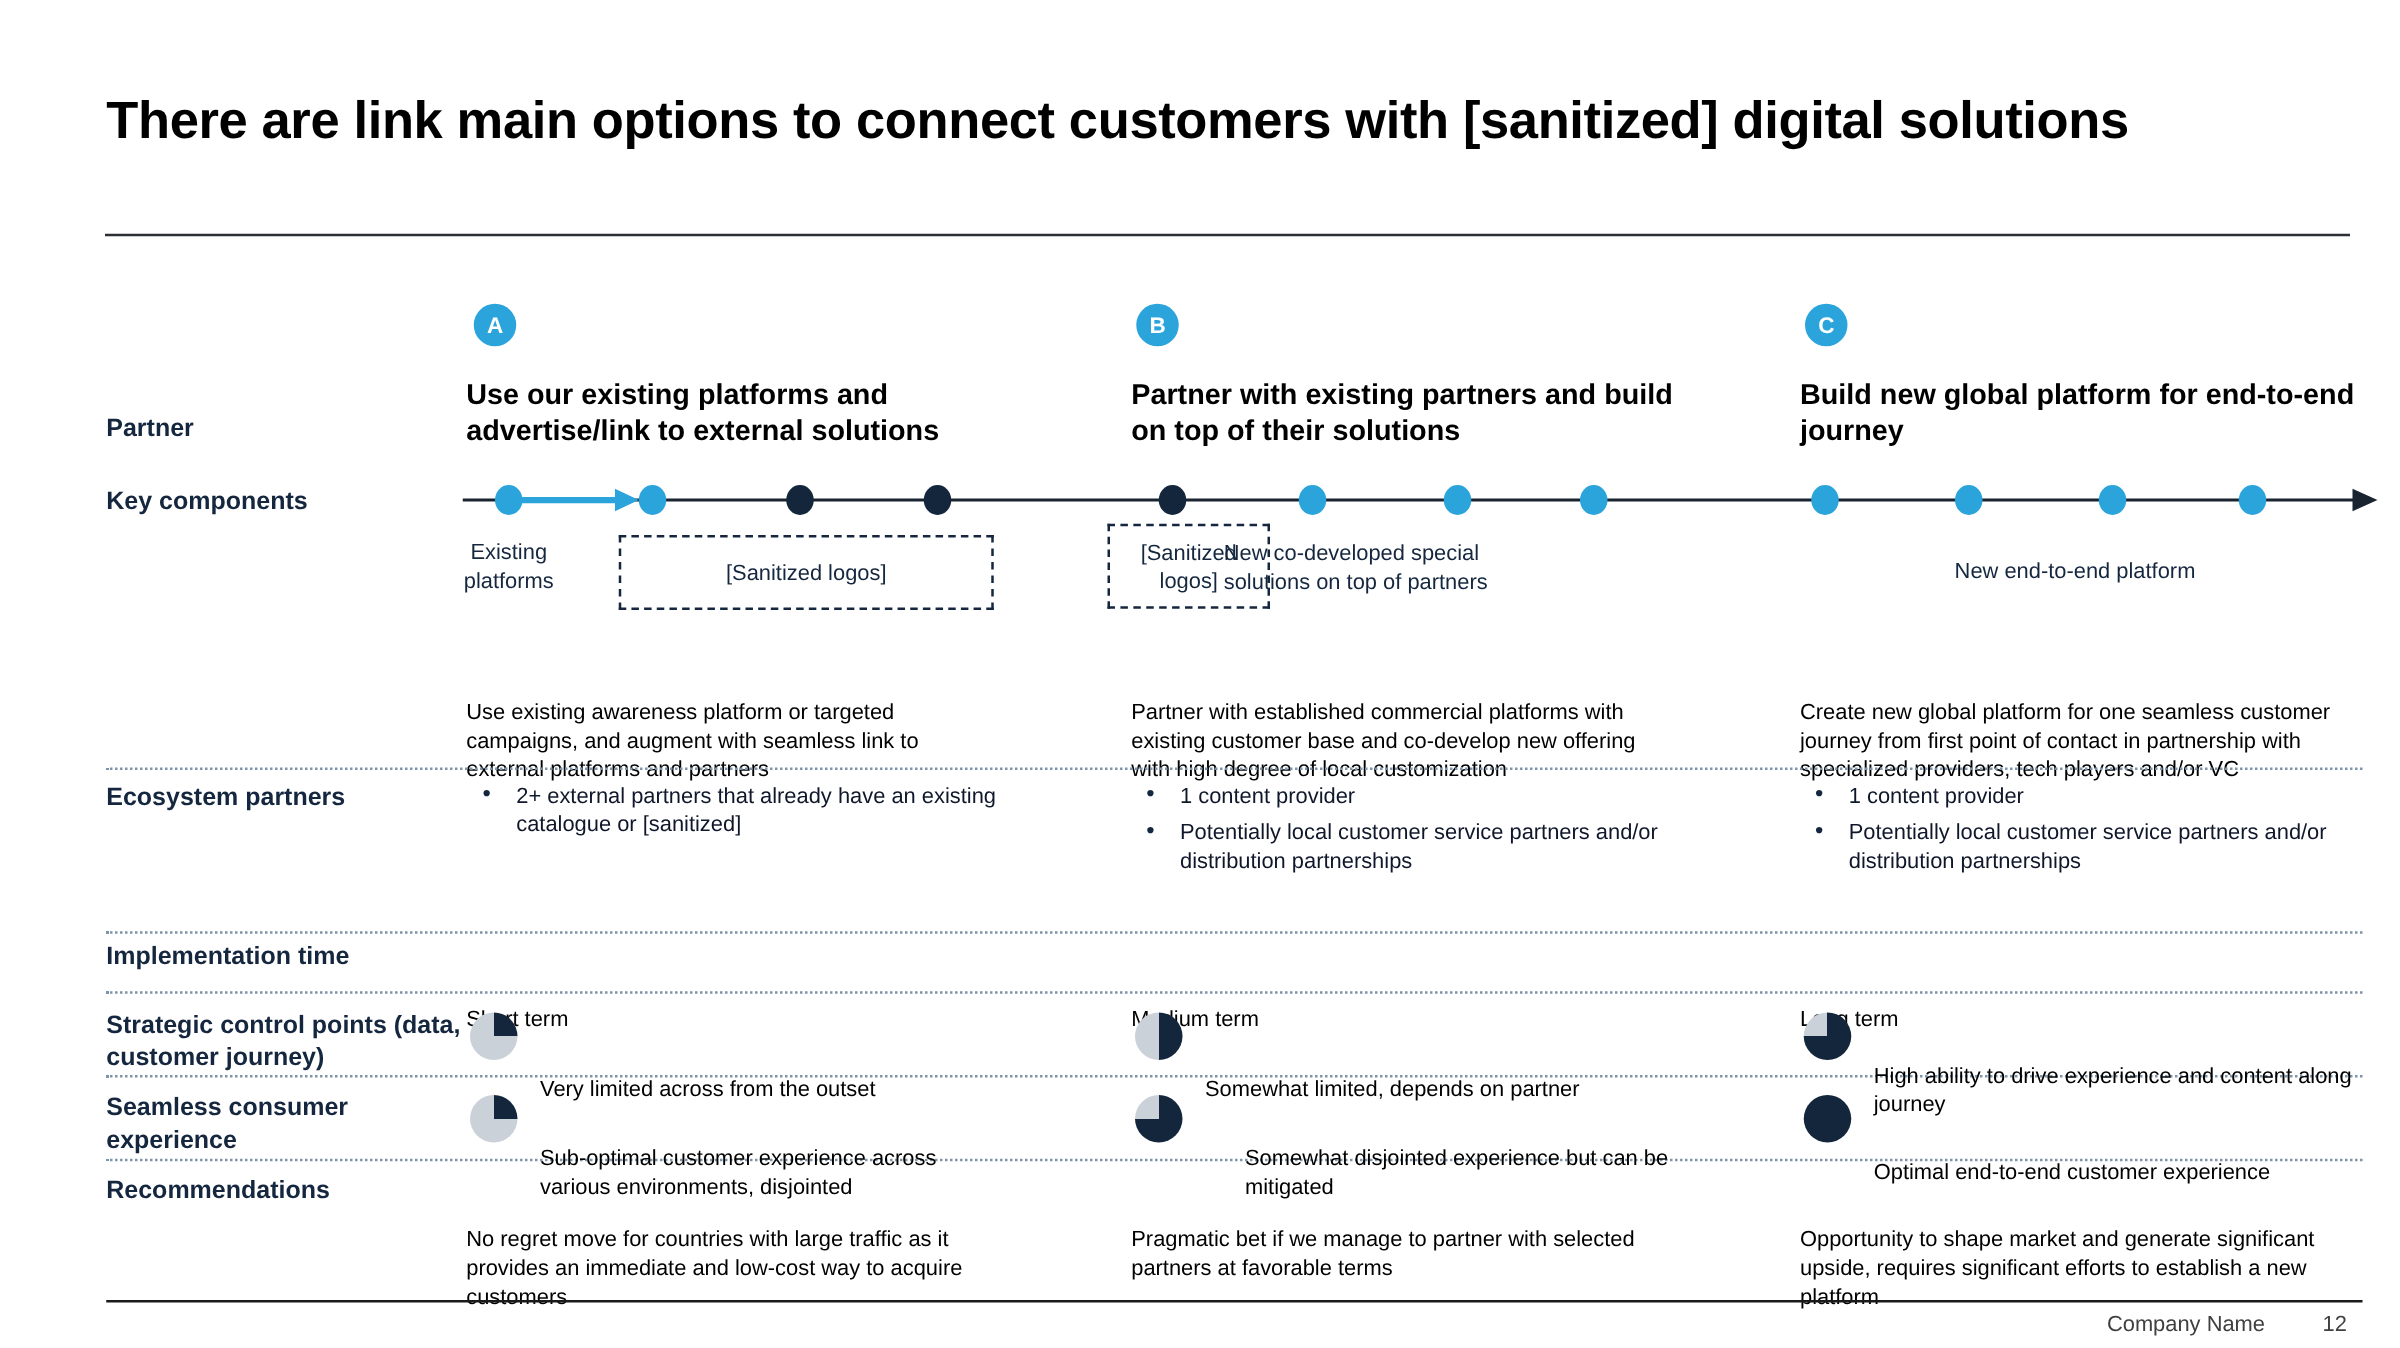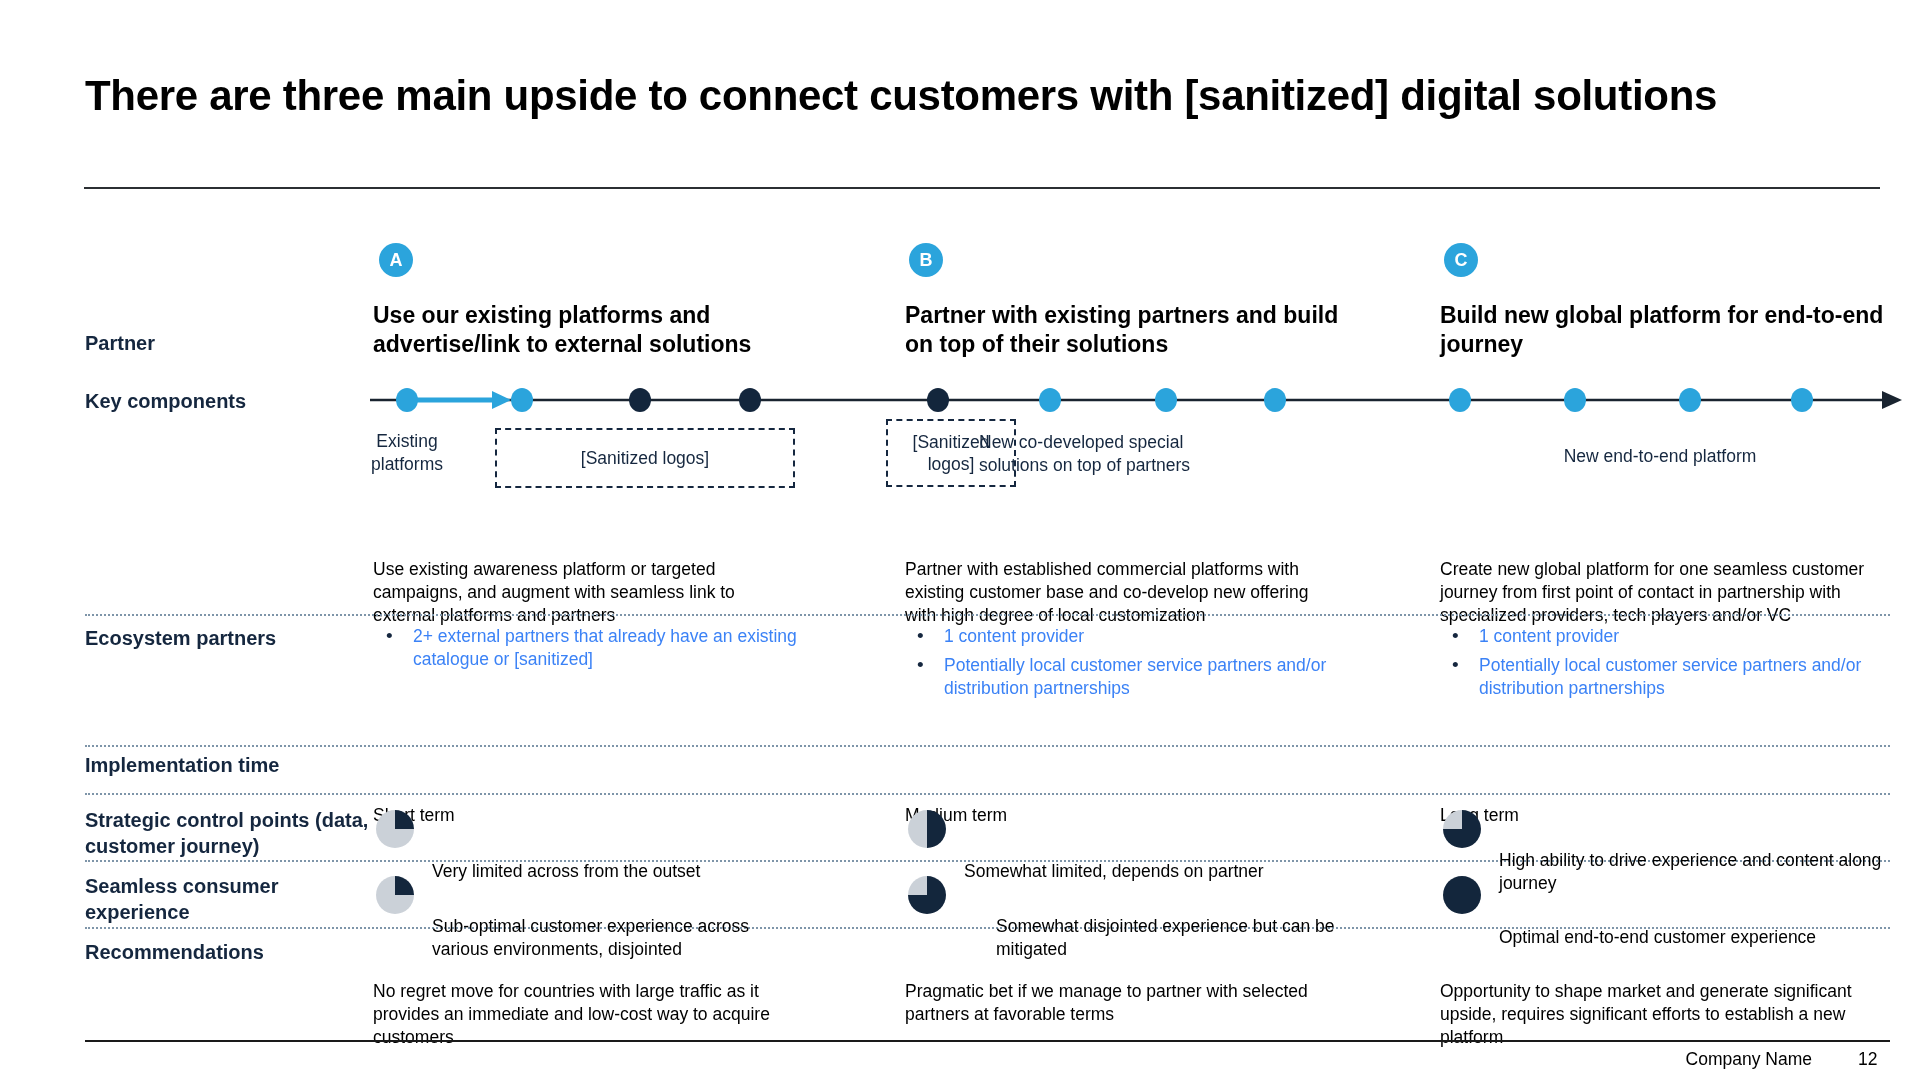--- a/index.html
+++ b/index.html
@@ -14,35 +14,35 @@
        font-size:18px;font-weight:bold;display:flex;align-items:center;justify-content:center;}
   .opt-title{font-size:23px;font-weight:bold;line-height:29px;color:#000;}
   .body-txt{font-size:17.5px;line-height:23px;color:#000;margin-top:39px;}
   .navy-txt{font-size:17.5px;line-height:23px;color:#15273F;}
   .center{text-align:center;}
   .dashed-box{border:2px dashed #15273F;display:flex;align-items:center;justify-content:center;
        font-size:17.5px;line-height:22px;color:#15273F;text-align:center;}
   .sep{left:85px;width:1805px;height:0;border-top:2px dotted #7E95A9;}
   ul.bullets{list-style:none;margin:0;padding:0;}
   ul.bullets li{position:relative;padding-left:29px;margin:0 0 6px 0;
-       font-size:17.5px;line-height:23px;color:#3b82f6;}
+       font-size:17.5px;line-height:23px;color:#0f172a;}
   ul.bullets li::before{content:"\2022";position:absolute;left:2px;top:-1px;
        color:#15273F;font-size:19px;}
   .ball{width:38px;height:38px;border-radius:50%;}
   .footer-rule{left:85px;top:1040px;width:1805px;height:0;border-top:2px solid #1a1a1a;}
-  .footer-txt{font-size:17.5px;color:#000000;}
+  .footer-txt{font-size:17.5px;color:#404040;}
   .tl-line{stroke:#1A2430;stroke-width:2.5;}
   .tl-arrowhead{fill:#1A2430;}
   .tl-bluearrow{stroke:#2BA4DC;stroke-width:5;}
   .tl-bluehead{fill:#2BA4DC;}
 </style>
 </head>
 <body>
 
-<h1 class="abs slide-title">There are three main upside to connect customers with [sanitized] digital solutions</h1>
+<h1 class="abs slide-title">There are link main options to connect customers with [sanitized] digital solutions</h1>
 <div class="abs title-rule"></div>
 
 <div class="abs rowlabel" style="top:330px">Partner</div>
 <div class="abs rowlabel" style="top:388px">Key components</div>
 <div class="abs rowlabel" style="top:625px">Ecosystem partners</div>
 <div class="abs rowlabel" style="top:752px">Implementation time</div>
 <div class="abs rowlabel" style="top:807px">Strategic control points (data, customer journey)</div>
 <div class="abs rowlabel" style="top:873px">Seamless consumer experience</div>
 <div class="abs rowlabel" style="top:939px">Recommendations</div>
 

